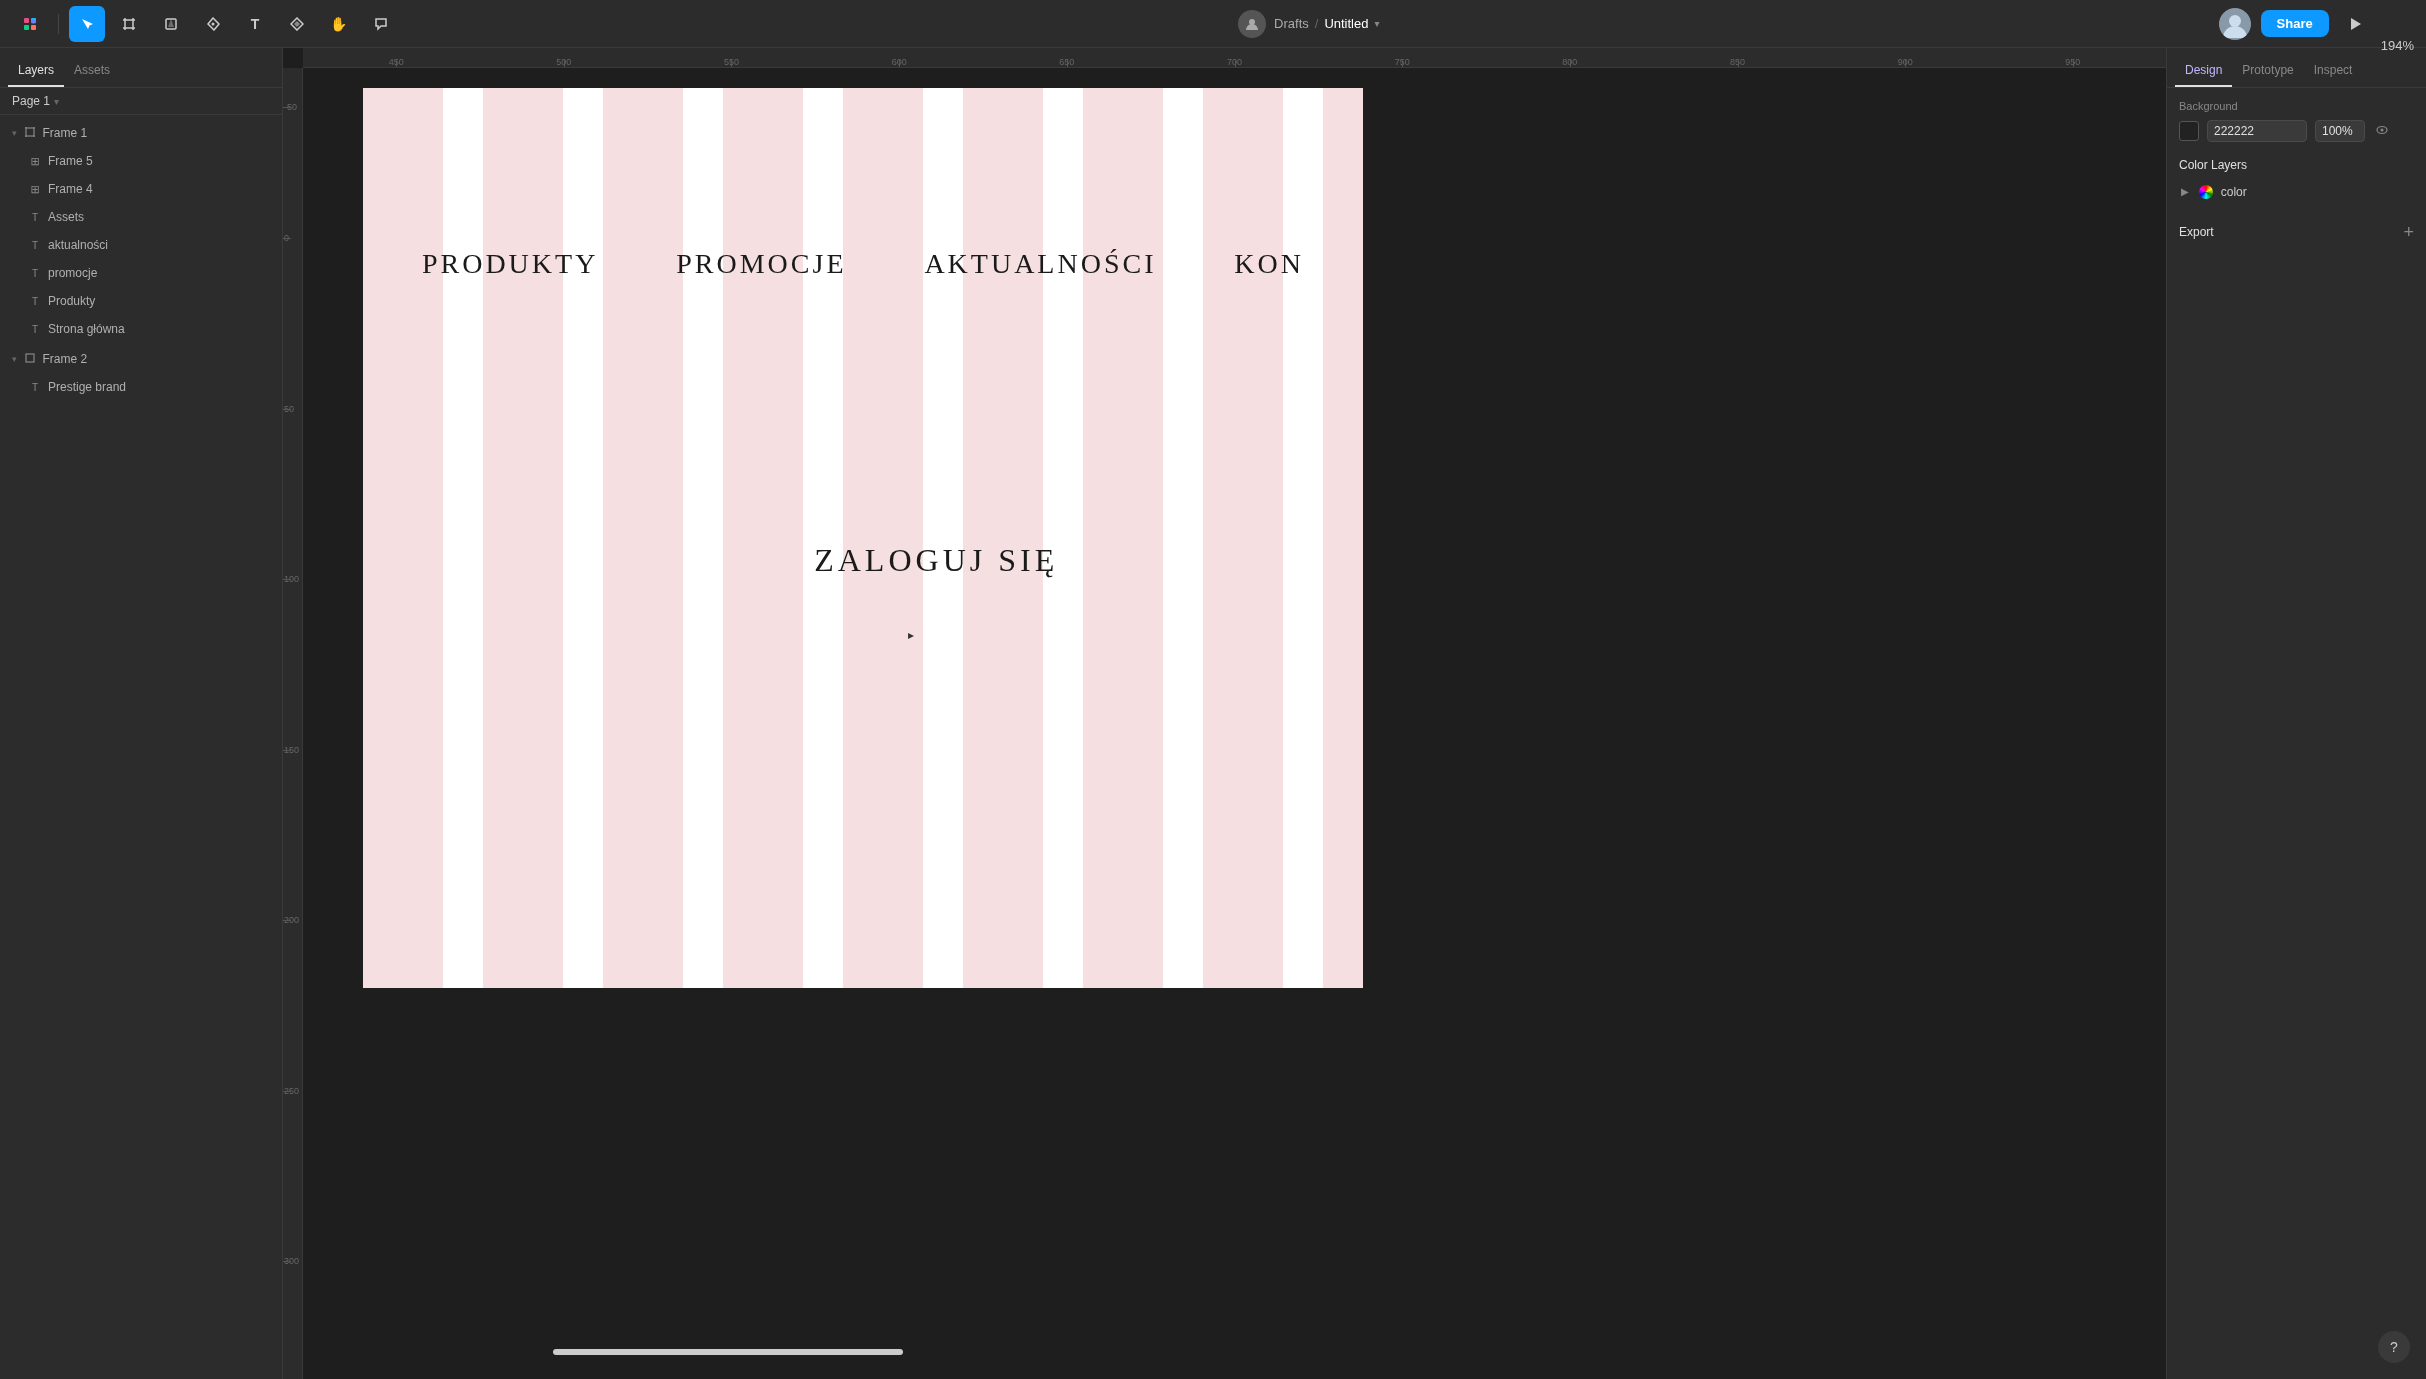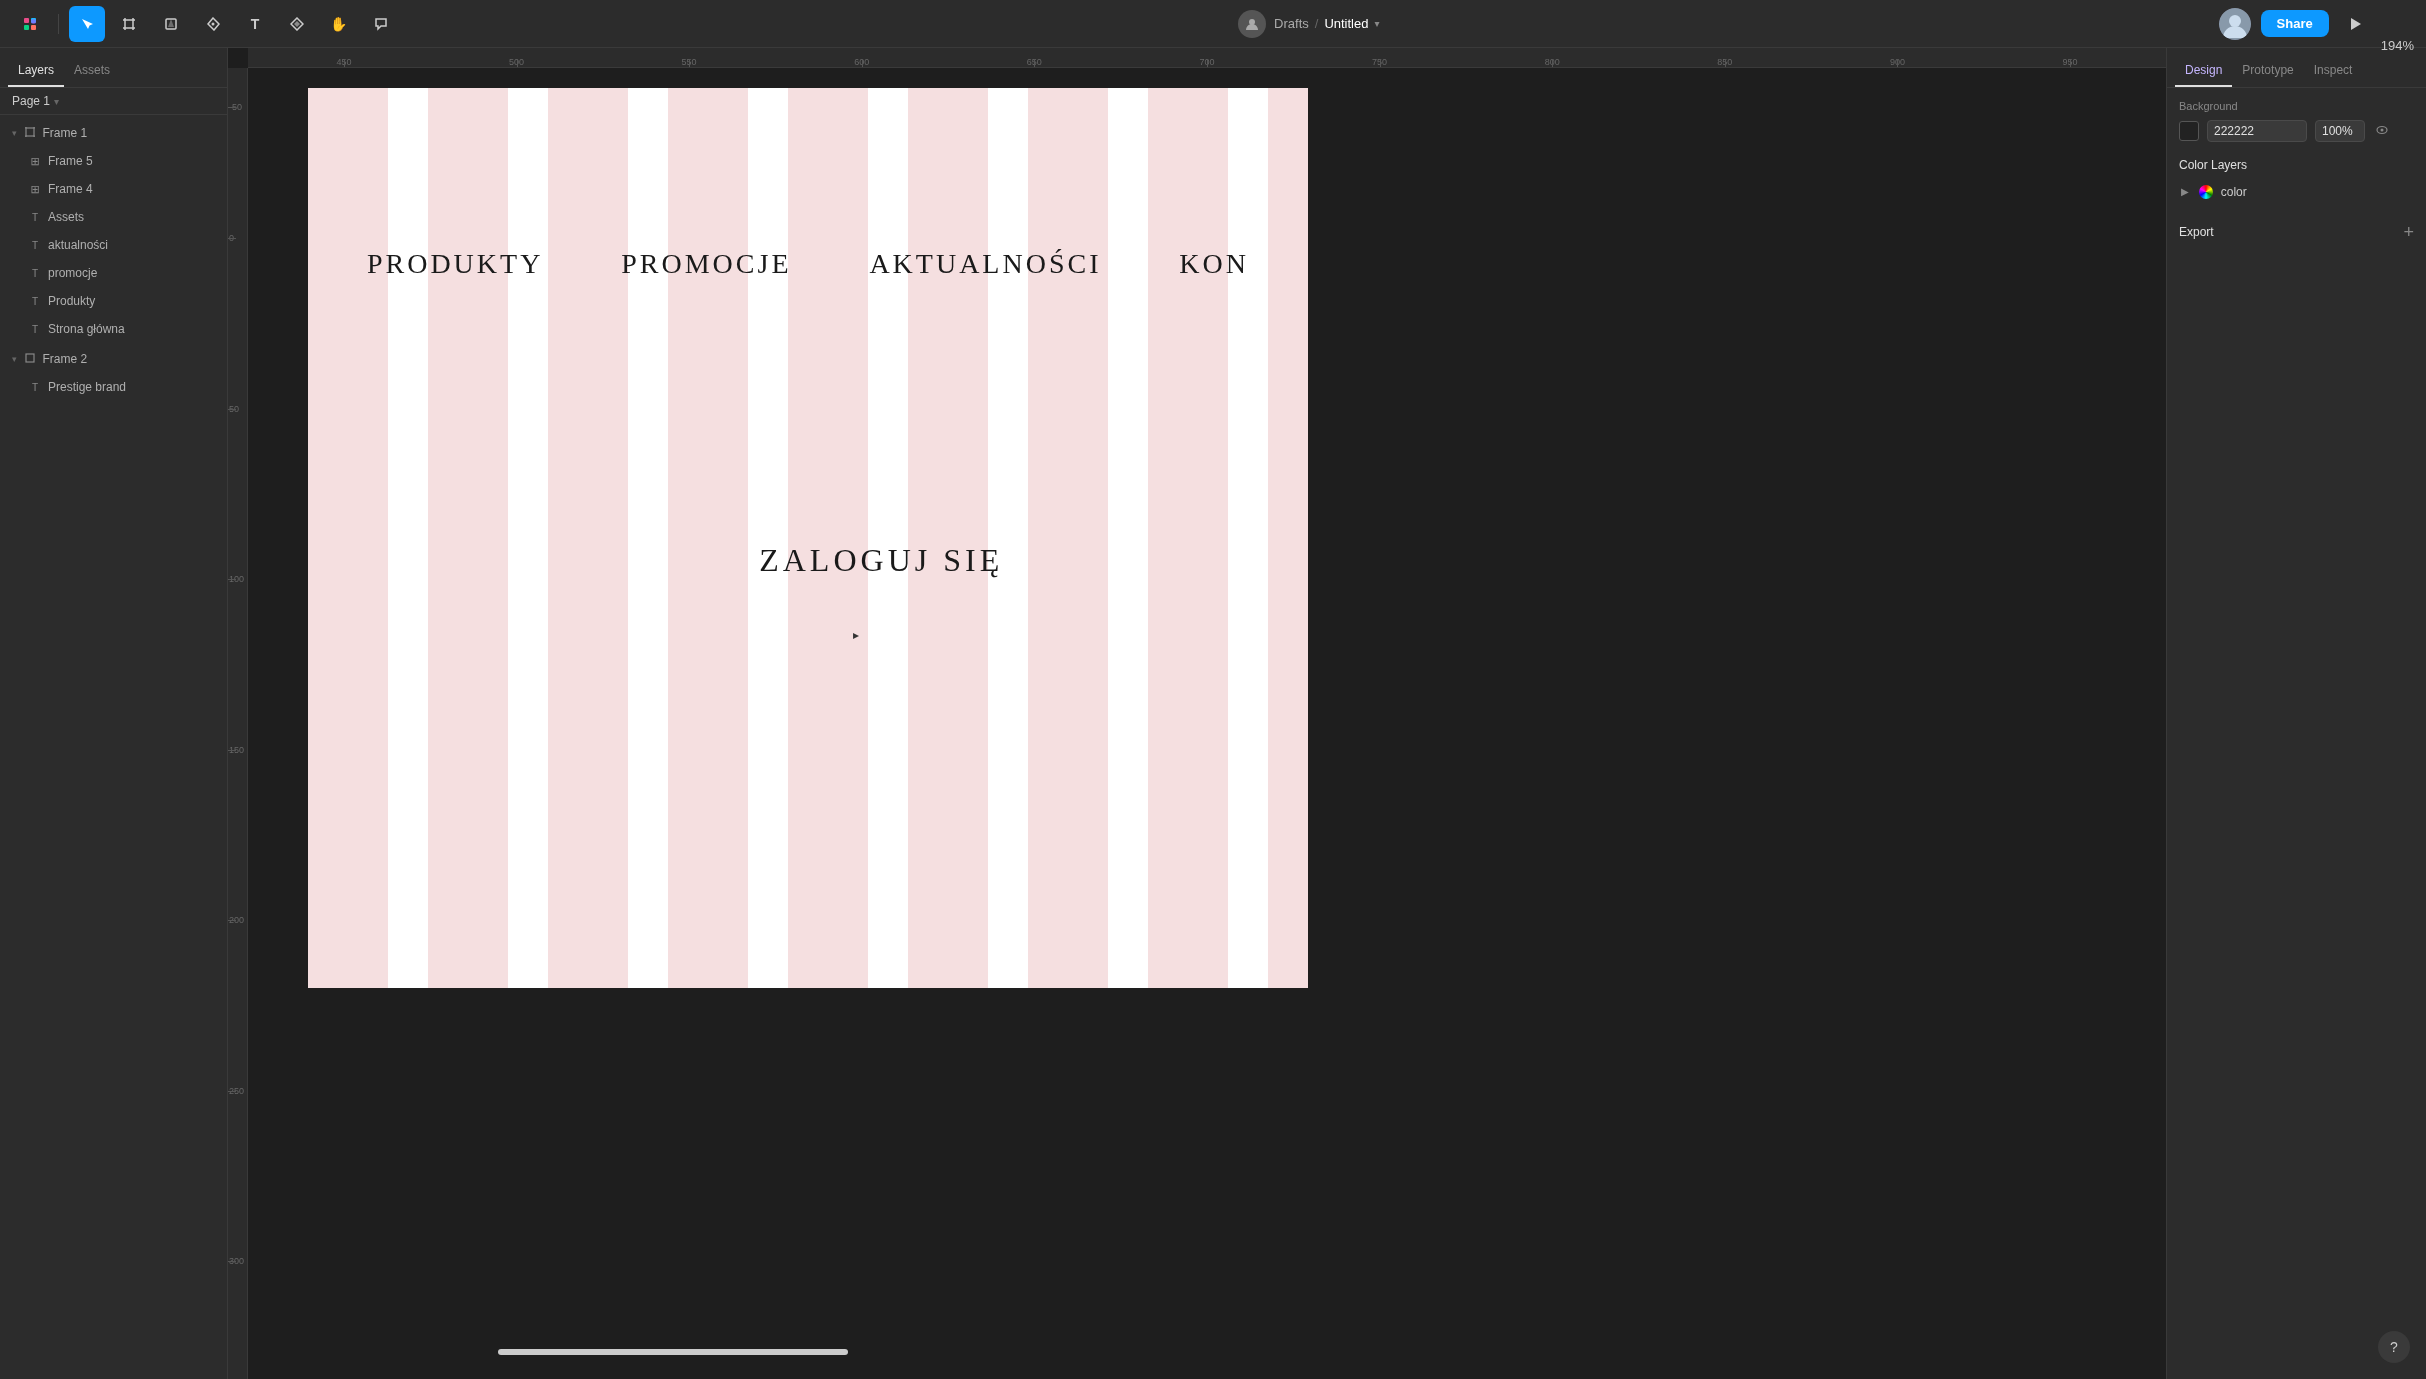--- a/index.html
+++ b/index.html
@@ -67,21 +67,21 @@
 
     
     #main {
       display: flex;
       position: absolute;
       top: 48px; left: 0; right: 0; bottom: 0;
     }
 
     
     #left-panel {
-      width: 228px;
+      width: 283px;
       background: #2c2c2c;
       border-right: 1px solid #3a3a3a;
       display: flex;
       flex-direction: column;
       flex-shrink: 0;
     }
     #panel-tabs {
       display: flex;
       border-bottom: 1px solid #3a3a3a;
       padding: 0 8px;

